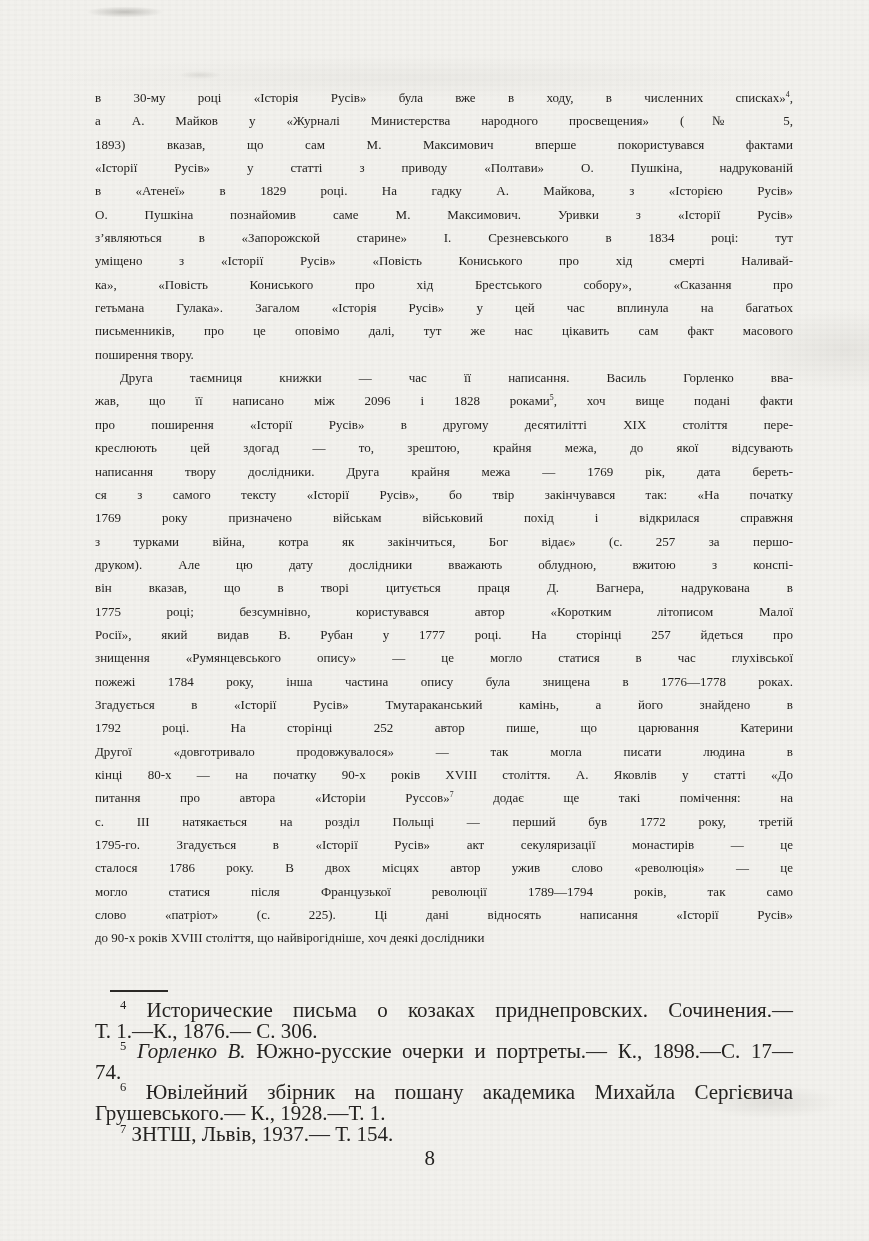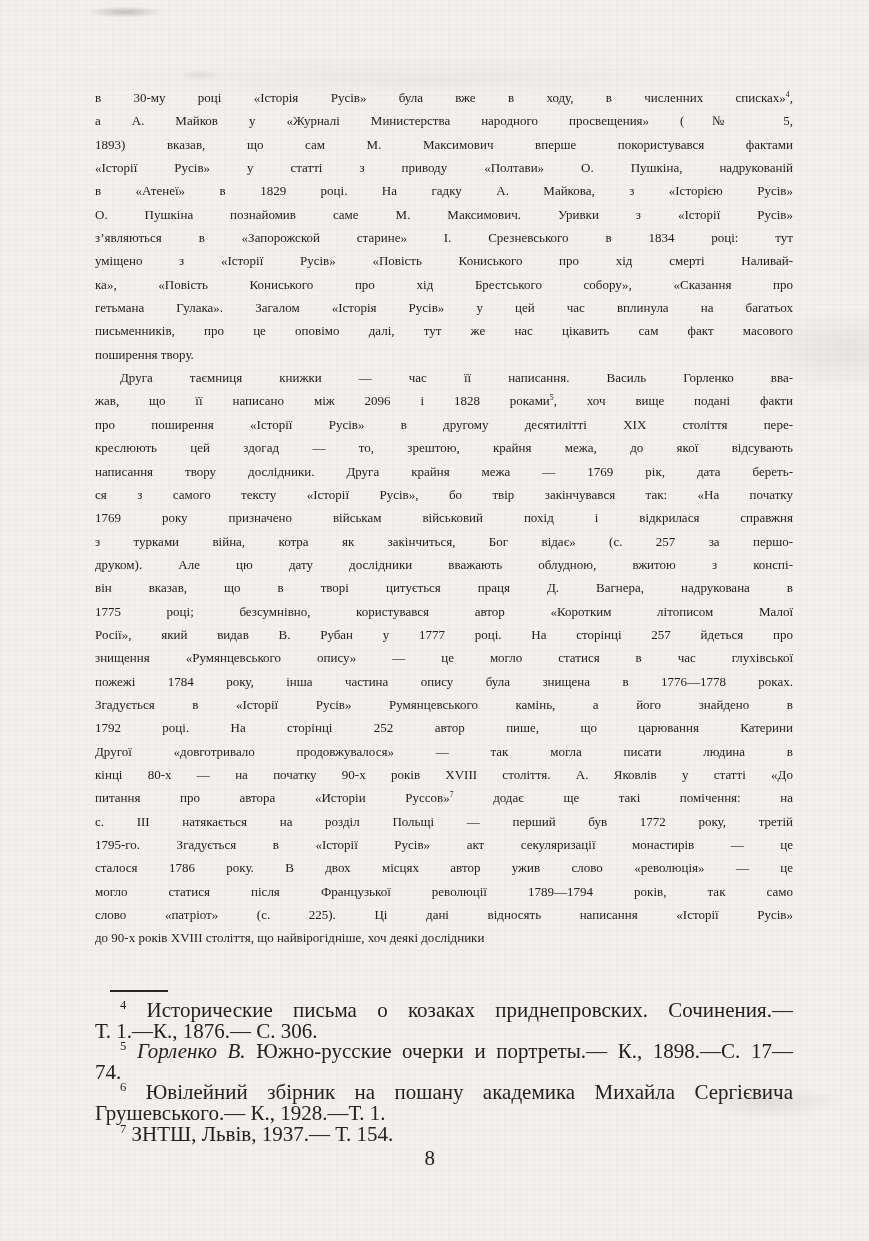--- a/index.html
+++ b/index.html
@@ -94,21 +94,21 @@
         <div class="line"><span>написання твору дослідники. Друга крайня межа — 1769 рік, дата береть-</span></div>
         <div class="line"><span>ся з самого тексту «Історії Русів», бо твір закінчувався так: «На початку</span></div>
         <div class="line"><span>1769 року призначено військам військовий похід і відкрилася справжня</span></div>
         <div class="line"><span>з турками війна, котра як закінчиться, Бог відає» (с. 257 за першо-</span></div>
         <div class="line"><span>друком). Але цю дату дослідники вважають облудною, вжитою з конспі-</span></div>
         <div class="line"><span>він вказав, що в творі цитується праця Д. Вагнера, надрукована в</span></div>
         <div class="line"><span>1775 році; безсумнівно, користувався автор «Коротким літописом Малої</span></div>
         <div class="line"><span>Росії», який видав В. Рубан у 1777 році. На сторінці 257 йдеться про</span></div>
         <div class="line"><span>знищення «Румянцевського опису» — це могло статися в час глухівської</span></div>
         <div class="line"><span>пожежі 1784 року, інша частина опису була знищена в 1776—1778 роках.</span></div>
-        <div class="line"><span>Згадується в «Історії Русів» Румянцевського камінь, а його знайдено в</span></div>
+        <div class="line"><span>Згадується в «Історії Русів» Тмутараканський камінь, а його знайдено в</span></div>
         <div class="line"><span>1792 році. На сторінці 252 автор пише, що царювання Катерини</span></div>
         <div class="line"><span>Другої «довготривало продовжувалося» — так могла писати людина в</span></div>
         <div class="line"><span>кінці 80-х — на початку 90-х років XVIII століття. А. Яковлів у статті «До</span></div>
         <div class="line"><span>питання про автора «Исторіи Руссов»</span><span class="sup">7</span><span> додає ще такі помічення: на</span></div>
         <div class="line"><span>с. III натякається на розділ Польщі — перший був 1772 року, третій</span></div>
         <div class="line"><span>1795-го. Згадується в «Історії Русів» акт секуляризації монастирів — це</span></div>
         <div class="line"><span>сталося 1786 року. В двох місцях автор ужив слово «революція» — це</span></div>
         <div class="line"><span>могло статися після Французької революції 1789—1794 років, так само</span></div>
         <div class="line"><span>слово «патріот» (с. 225). Ці дані відносять написання «Історії Русів»</span></div>
         <div class="line last"><span>до 90-х років XVIII століття, що найвірогідніше, хоч деякі дослідники</span></div>

